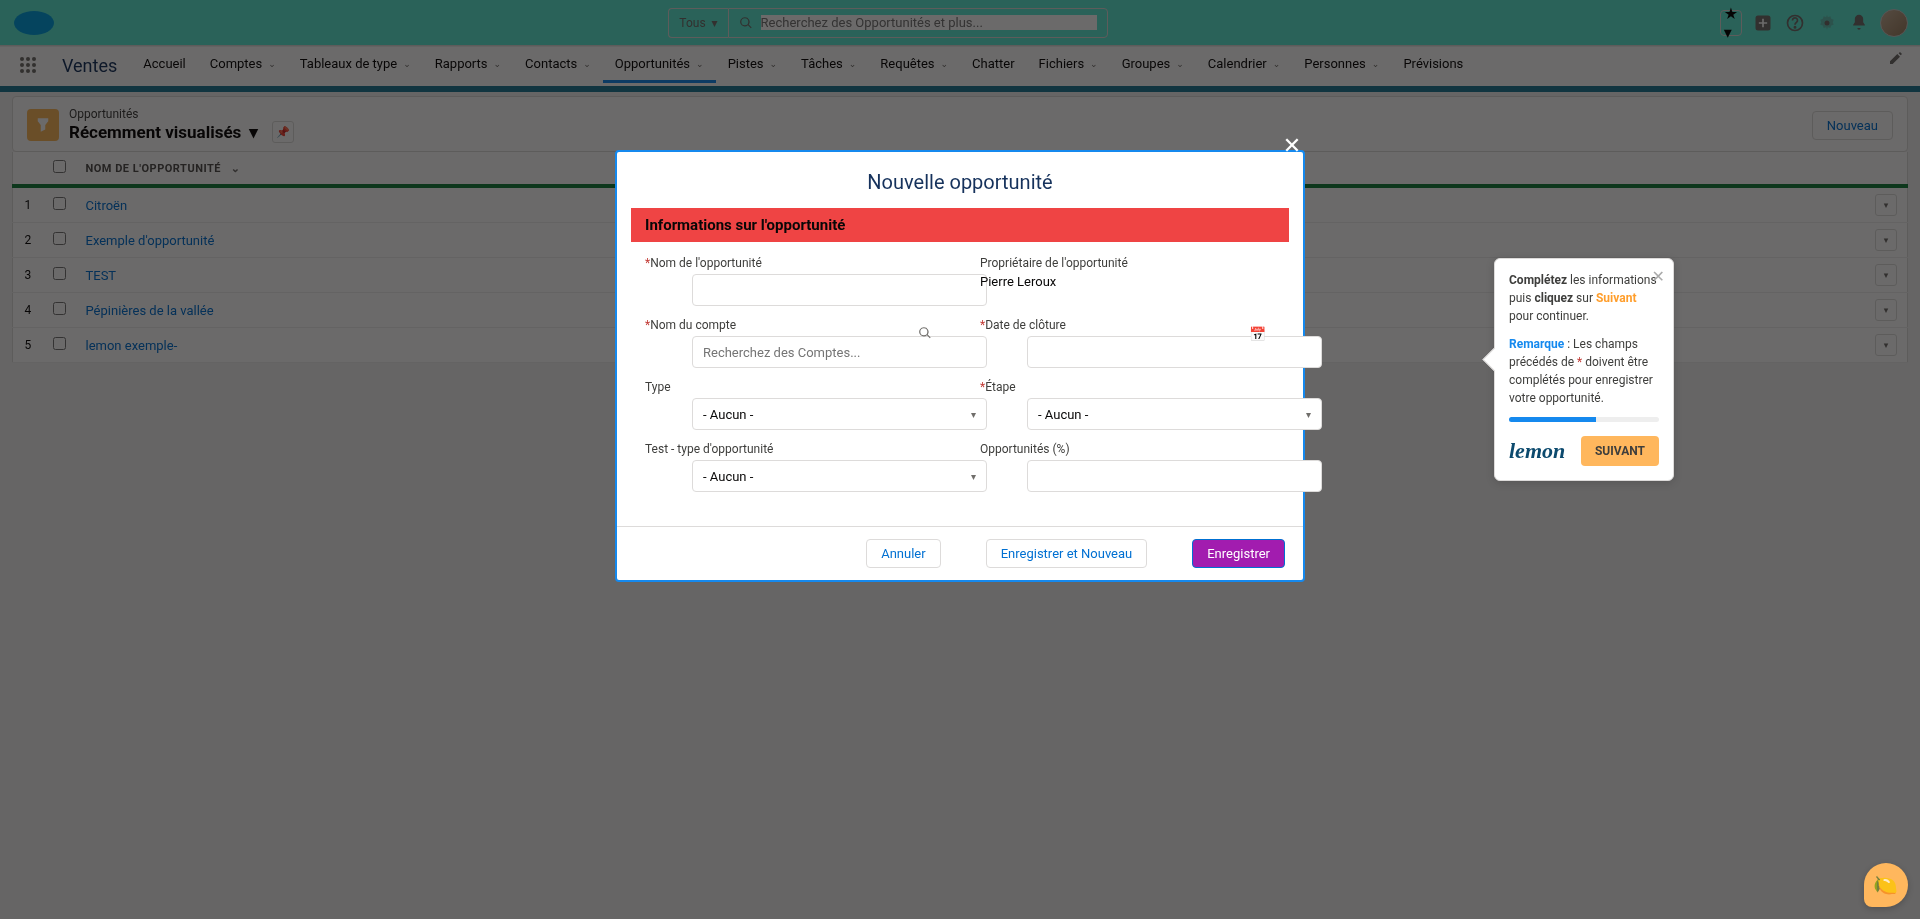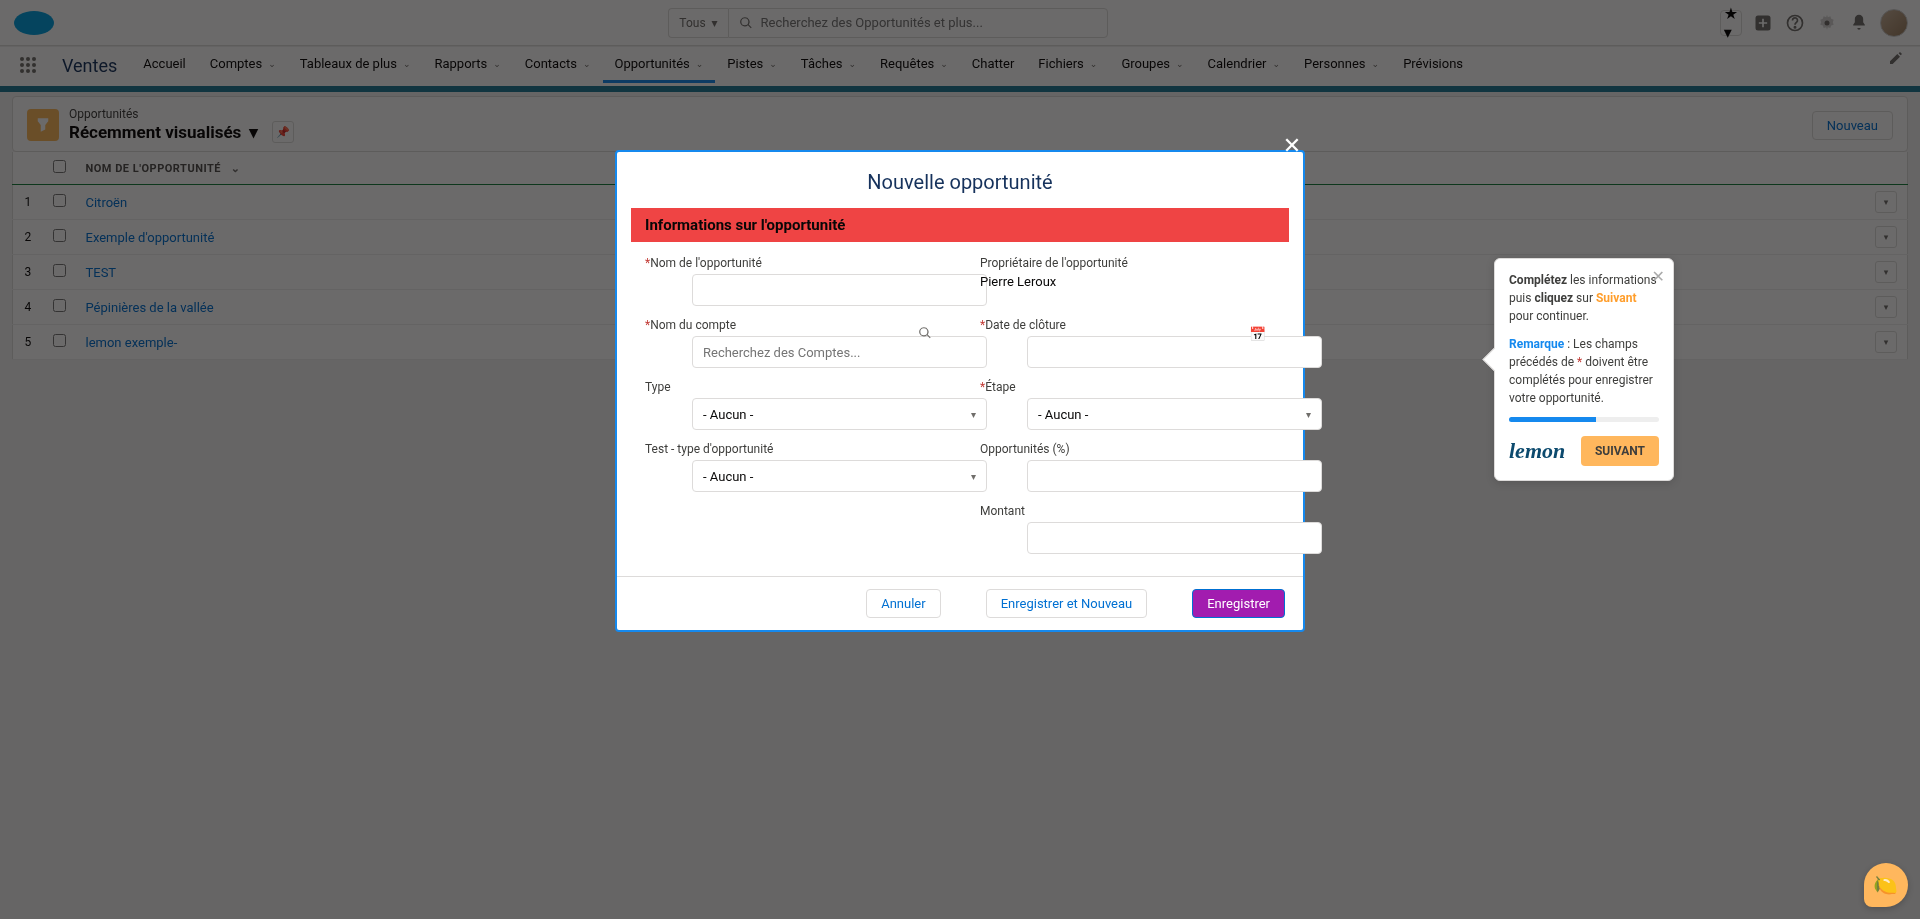--- a/index.html
+++ b/index.html
@@ -1,19 +1,19 @@
 <!DOCTYPE html>
 <html><head>
 <meta charset="utf-8">
 <style>
 * { box-sizing: border-box; margin: 0; padding: 0; font-family: -apple-system, BlinkMacSystemFont, "Segoe UI", Roboto, sans-serif; }
 body { background: #b0c4df; overflow: hidden; width: 1920px; height: 919px; position: relative; }
 
 
-.global-header { height: 46px; background: #ffffff; display: flex; align-items: center; padding: 0 12px; border-bottom: 1px solid #dddbda; }
+.global-header { height: 46px; background: #5eead4; display: flex; align-items: center; padding: 0 12px; border-bottom: 1px solid #dddbda; }
 .cloud-logo { width: 44px; height: 30px; margin-right: auto; }
 .cloud-logo svg { width: 100%; height: 100%; }
 .search-wrap { display: flex; align-items: center; margin: 0 auto; }
 .search-scope { height: 30px; border: 1px solid #dddbda; border-right: none; padding: 0 10px; font-size: 12px; color: #706e6b; display: flex; align-items: center; gap: 6px; border-radius: 4px 0 0 4px; cursor: pointer; }
 .search-box { height: 30px; width: 380px; border: 1px solid #dddbda; border-radius: 0 4px 4px 0; display: flex; align-items: center; padding: 0 10px; }
 .search-box input { border: none; outline: none; flex: 1; font-size: 13px; color: #706e6b; }
 .search-icon { width: 14px; height: 14px; fill: #706e6b; margin-right: 8px; }
 .header-actions { display: flex; align-items: center; gap: 10px; margin-left: auto; }
 .header-icon { width: 22px; height: 22px; fill: #706e6b; cursor: pointer; display: flex; align-items: center; justify-content: center; }
 .fav-btn { border: 1px solid #dddbda; border-radius: 4px; height: 26px; display: flex; align-items: center; padding: 0 4px; }
@@ -41,21 +41,21 @@
 .lh-new { margin-left: auto; }
 .btn { border: 1px solid #dddbda; background: #fff; color: #0070d2; font-size: 13px; padding: 6px 14px; border-radius: 4px; cursor: pointer; margin-left: 37px; }
 .lh-meta { font-size: 12px; color: #3e3e3c; margin-top: 6px; display: flex; align-items: center; justify-content: space-between; }
 .lh-tools { display: flex; gap: 6px; align-items: center; }
 .quick-search { border: 1px solid #dddbda; border-radius: 4px; height: 28px; width: 195px; display: flex; align-items: center; padding: 0 8px; }
 .quick-search input { border: none; outline: none; font-size: 12px; color: #706e6b; flex: 1; }
 .tool-btn { border: 1px solid #dddbda; height: 28px; min-width: 28px; border-radius: 4px; display: flex; align-items: center; justify-content: center; font-size: 12px; color: #706e6b; padding: 0 6px; cursor: pointer; }
 
 
 .data-table { width: 100%; background: #fff; border: 1px solid #dddbda; border-top: none; border-collapse: collapse; font-size: 13px; }
-.data-table th { text-align: left; text-transform: uppercase; font-size: 11px; font-weight: 700; color: #514f4d; padding: 8px 10px; border-bottom: 1px solid #15803d; letter-spacing: 0.5px; }
+.data-table th { text-align: left; text-transform: uppercase; font-size: 11px; font-weight: 700; color: #514f4d; padding: 8px 10px; border-bottom: 4px solid #15803d; letter-spacing: 0.5px; }
 .data-table td { padding: 6px 10px; border-bottom: 1px solid #eee; color: #080707; }
 .data-table td a { color: #0070d2; text-decoration: none; }
 .row-num { width: 30px; text-align: center; color: #706e6b; font-size: 12px; }
 .chk { width: 30px; text-align: center; }
 .row-menu { width: 34px; text-align: center; }
 .row-menu-btn { width: 22px; height: 22px; border: 1px solid #dddbda; border-radius: 3px; display: inline-flex; align-items: center; justify-content: center; font-size: 9px; color: #706e6b; }
 
 
 .backdrop { position: absolute; inset: 0; background: rgba(8, 7, 7, 0.6); z-index: 50; }
 
@@ -168,21 +168,21 @@
   <div class="app-name">Ventes</div>
   <div class="nav-items" id="nav-items">
       <div class="nav-item">
         <span>Accueil</span>
       </div>
       <div class="nav-item">
         <span>Comptes</span>
         <span class="nav-caret">⌄</span>
       </div>
       <div class="nav-item">
-        <span>Tableaux de plus</span>
+        <span>Tableaux de type</span>
         <span class="nav-caret">⌄</span>
       </div>
       <div class="nav-item">
         <span>Rapports</span>
         <span class="nav-caret">⌄</span>
       </div>
       <div class="nav-item">
         <span>Contacts</span>
         <span class="nav-caret">⌄</span>
       </div>
@@ -354,24 +354,20 @@
       <div class="combo">
           <span>- Aucun -</span>
           <span class="caret">▾</span>
         </div>
     </div>
     <div class="form-field">
       <label>Opportunités (%)</label>
       <input type="text" style="">
     </div>
     <div></div>
-    <div class="form-field">
-      <label>Montant</label>
-      <input type="text" style="">
-    </div>
   </div>
   <div class="modal-footer">
     <button class="btn">Annuler</button>
     <button class="btn">Enregistrer et Nouveau</button>
     <button class="btn btn-primary">Enregistrer</button>
   </div>
 </div>
 
 <div class="popover">
   <button class="popover-close">✕</button>

